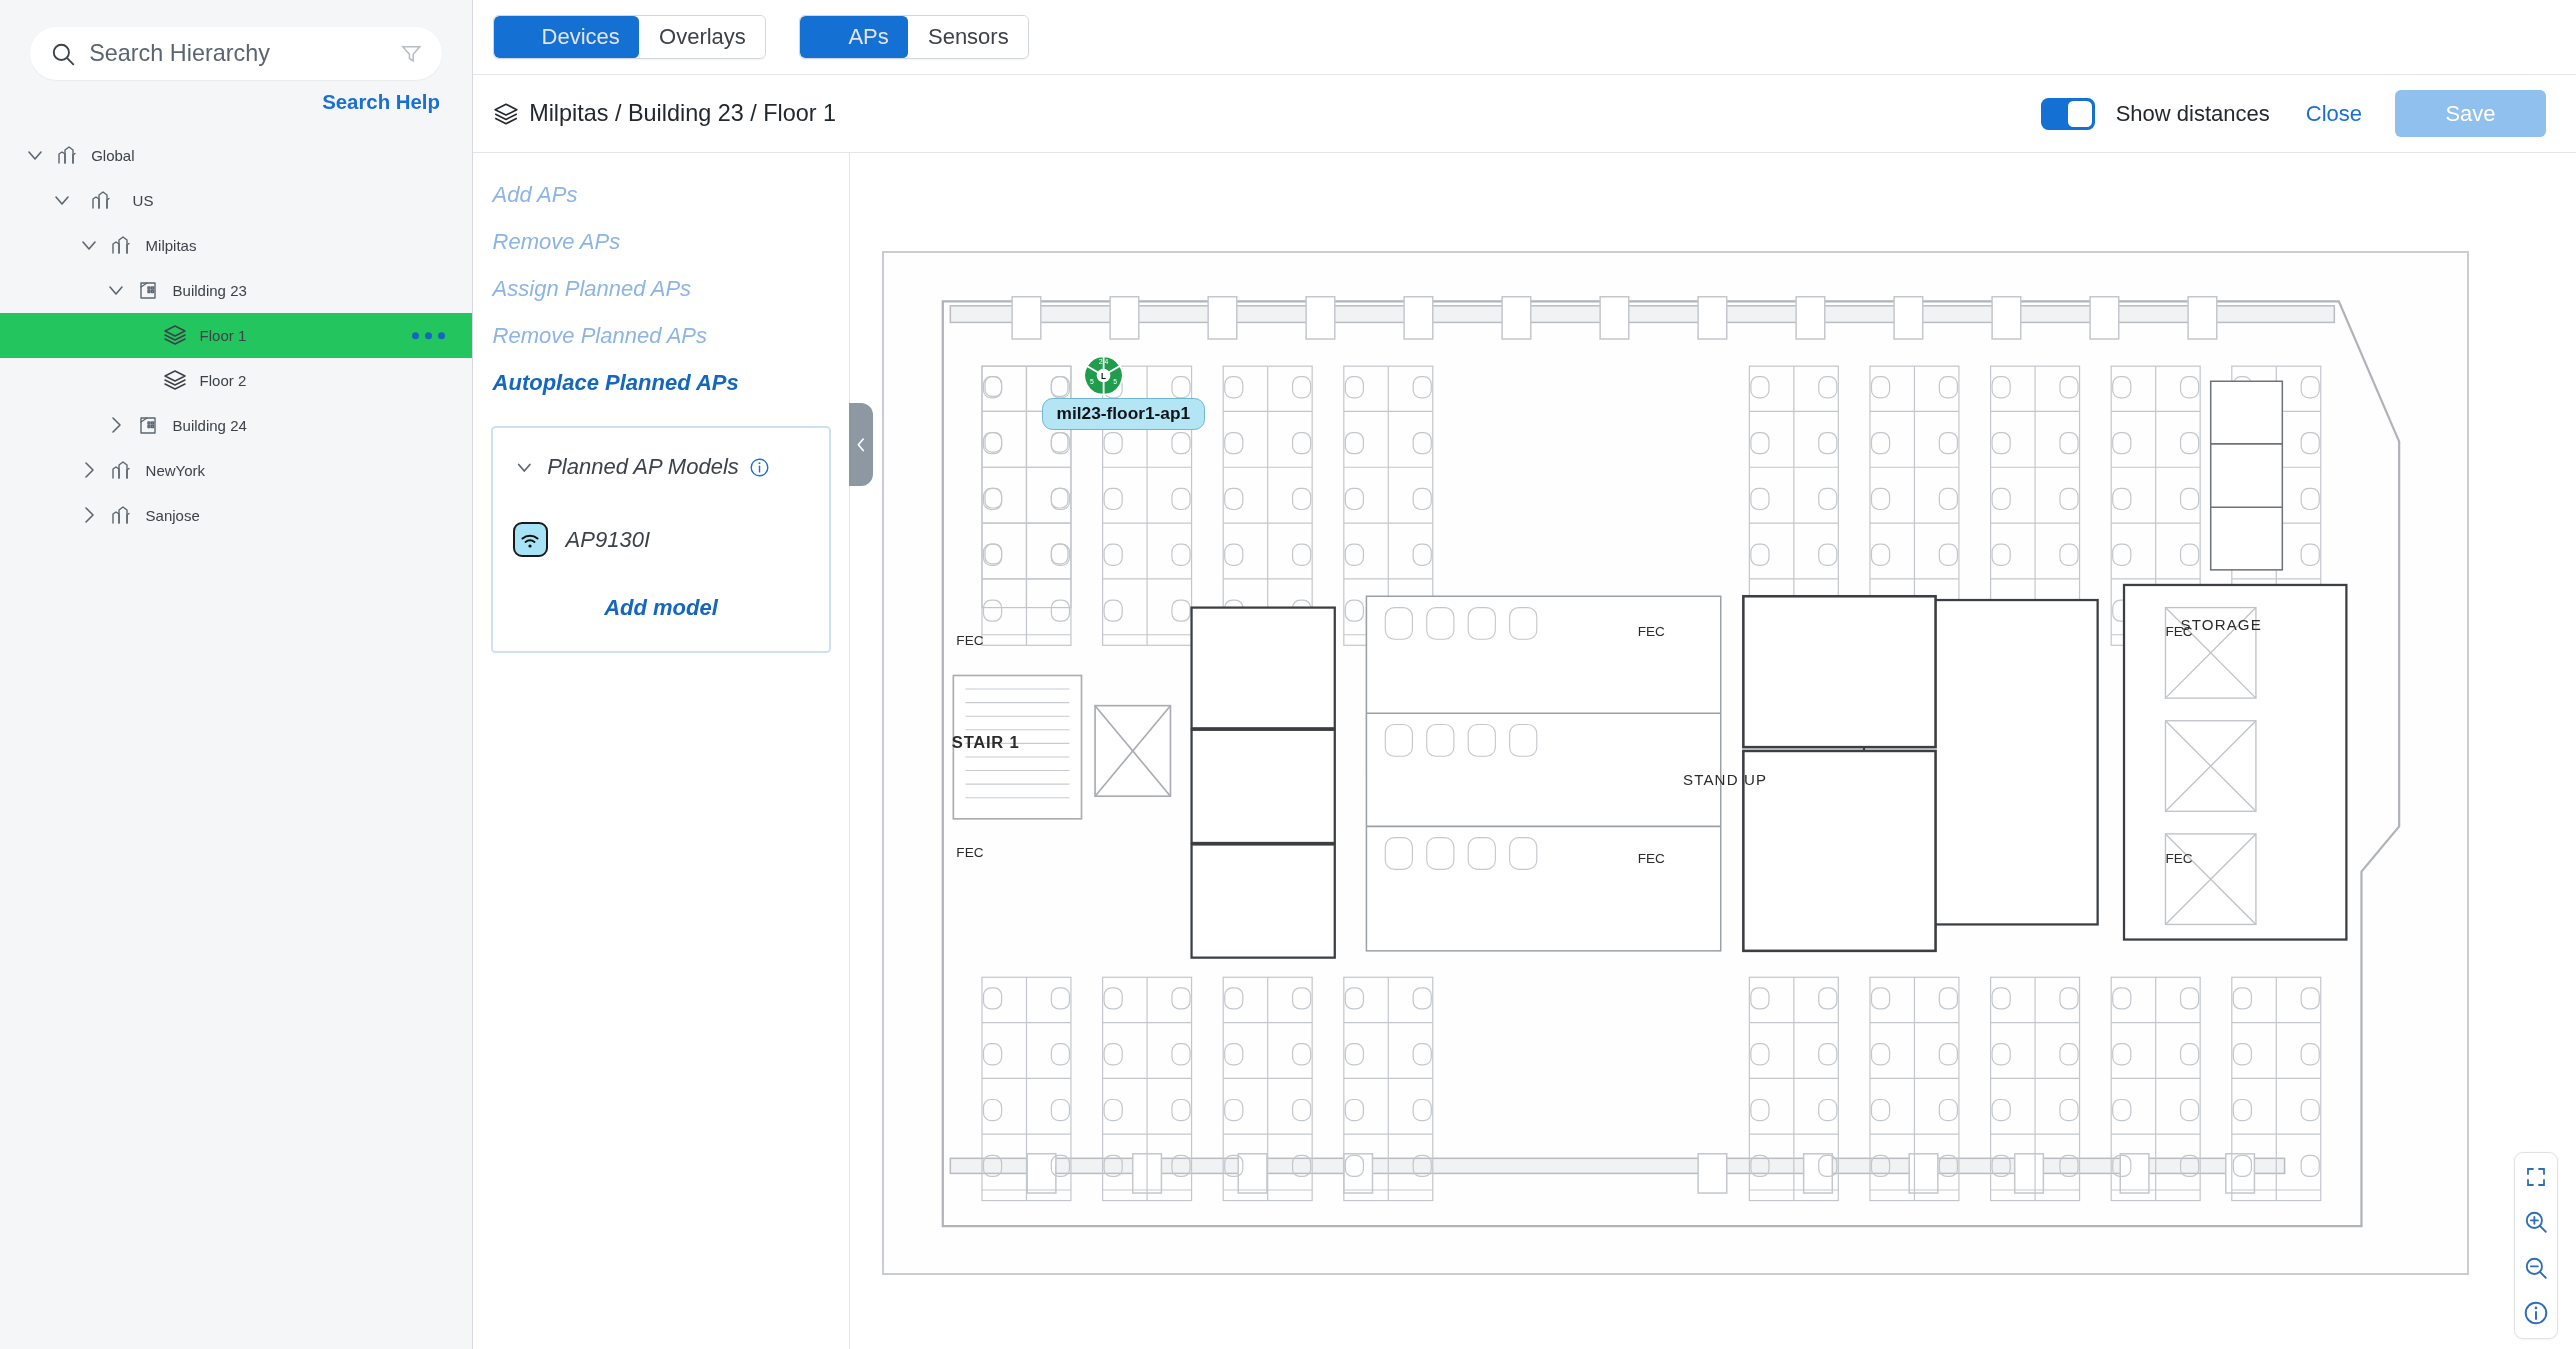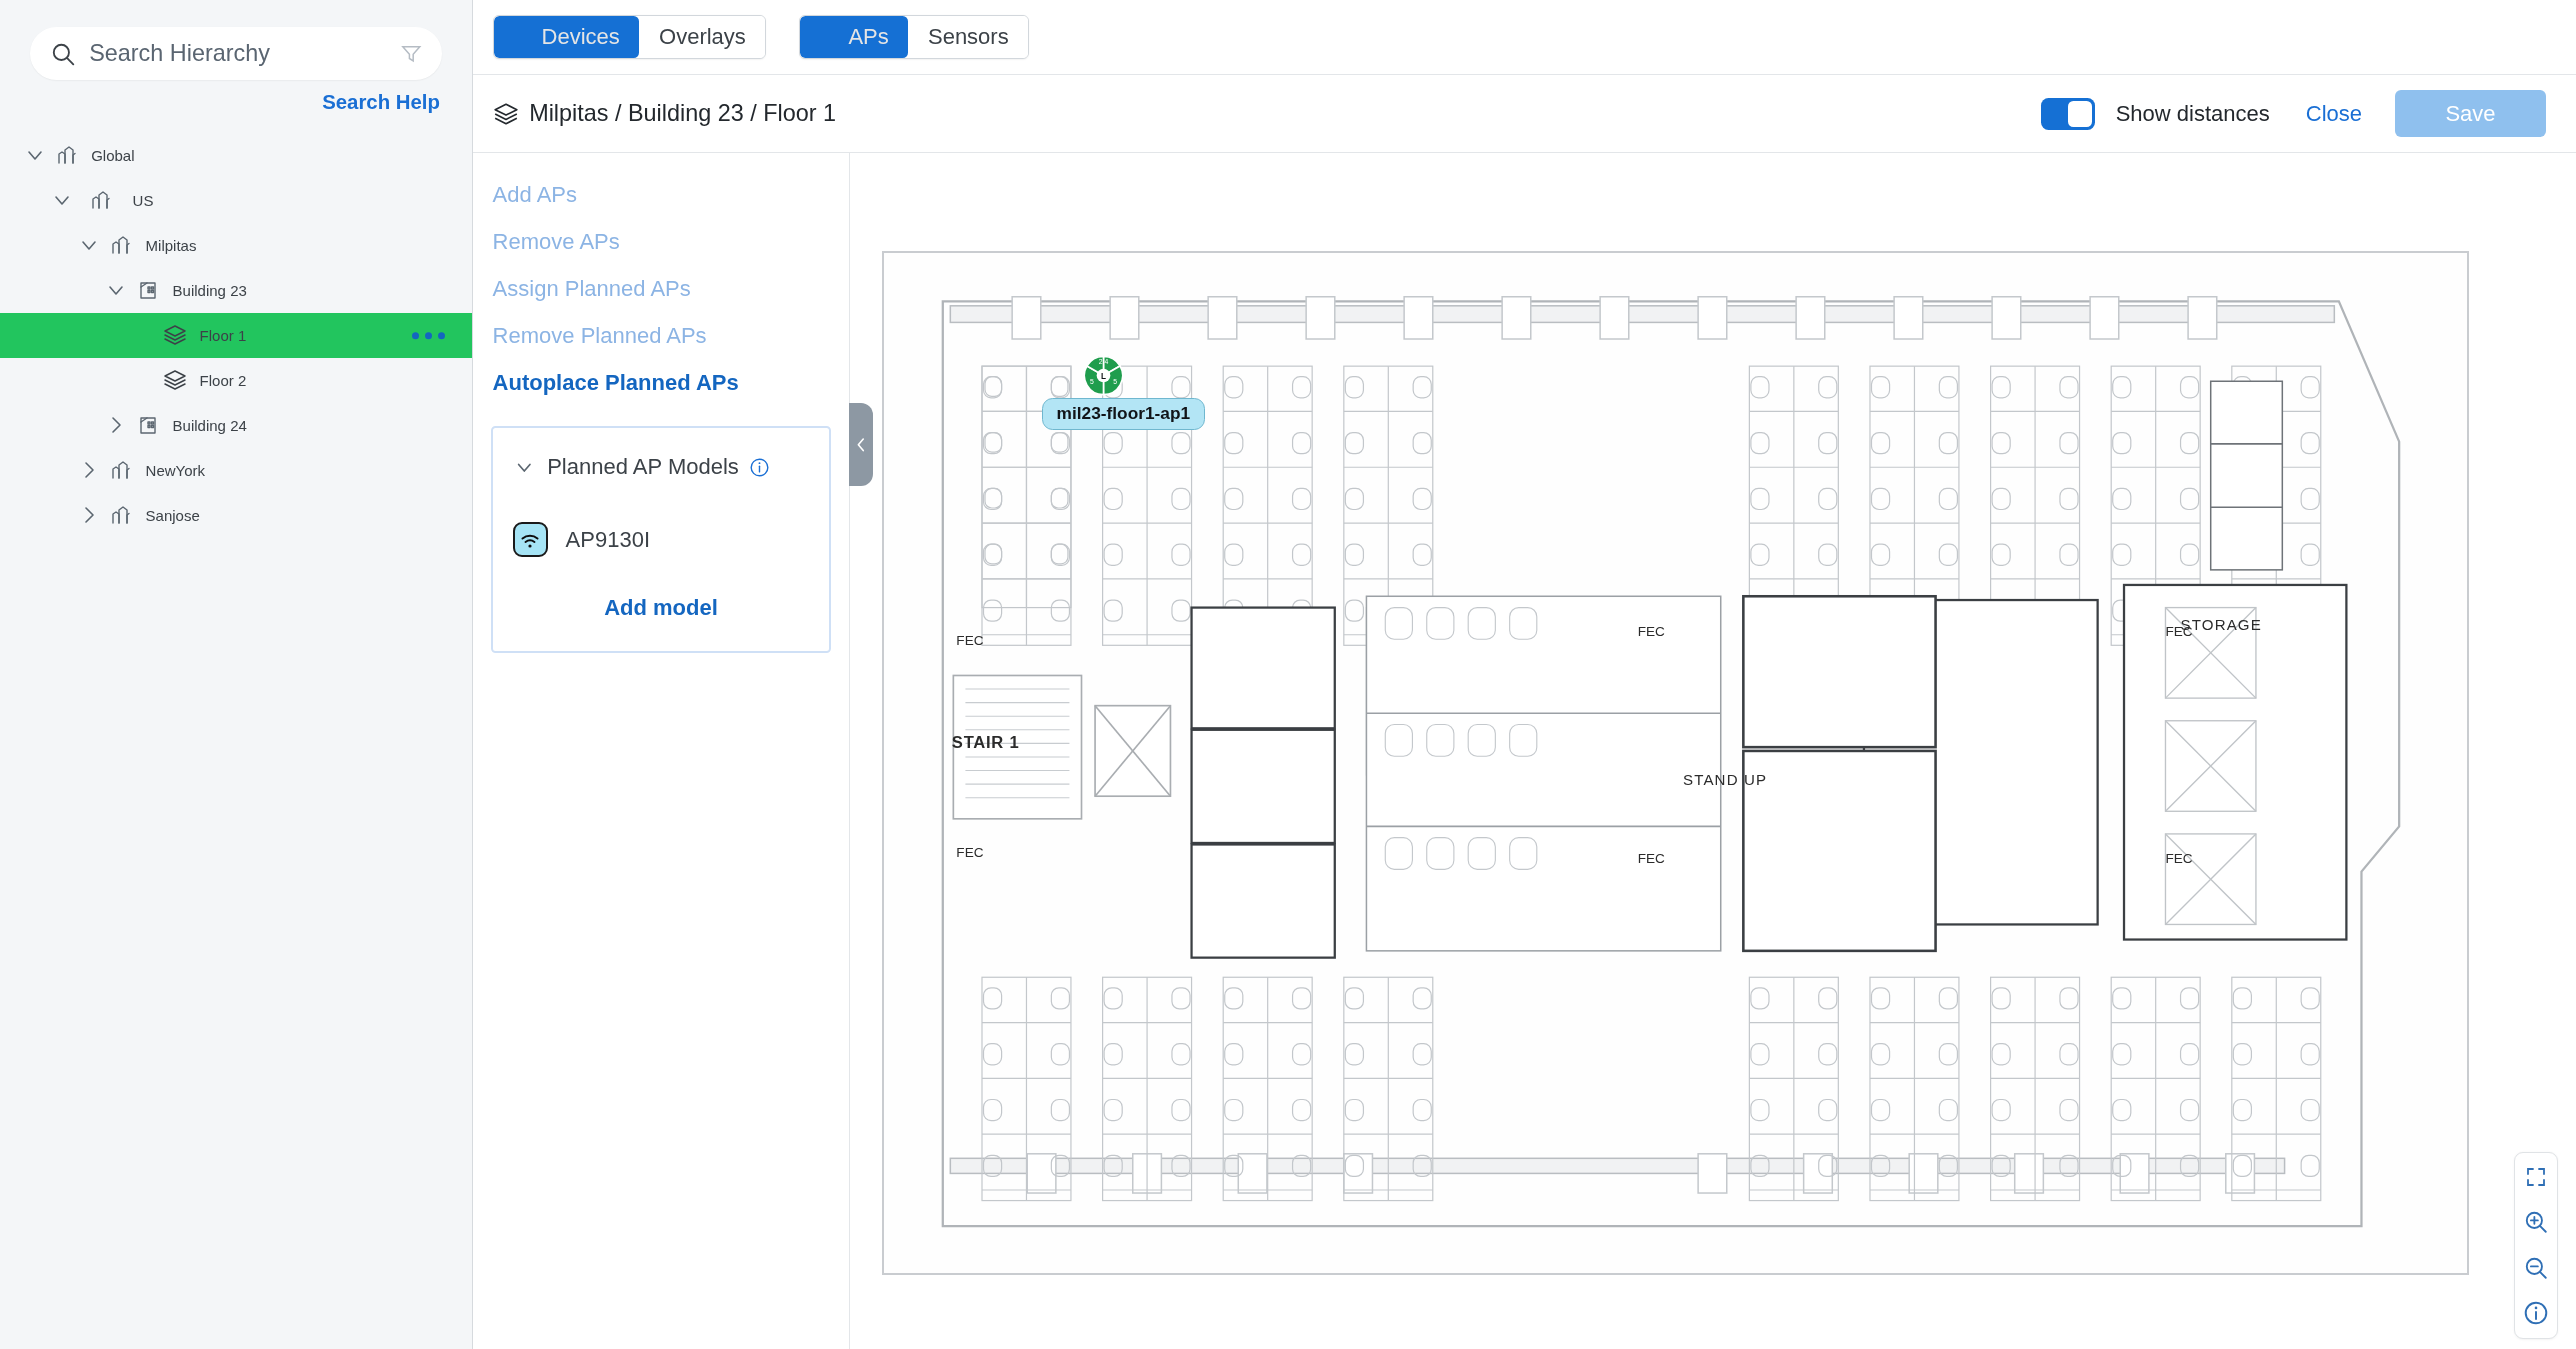--- a/index.html
+++ b/index.html
@@ -136,20 +136,21 @@
   }
 
   
   .body-split { display: flex; height: calc(1350px - 75px - 78px); }
 
   .action-panel {
     width: 377px; flex: 0 0 377px;
     position: relative;
     border-right: 0.8px solid #e3e6e9;
     background: #fff;
+    font-style: italic;
   }
   .action-list { padding: 18px 0 7.5px 0; }
   .action-item {
     font-size: 22px;
     padding: 10.6px 0 10.6px 19.6px;
     cursor: pointer;
     white-space: nowrap;
   }
   .action-item.disabled { color: #8cb4e4; }
   .action-item.enabled { color: #1466c0; font-weight: 700; }

